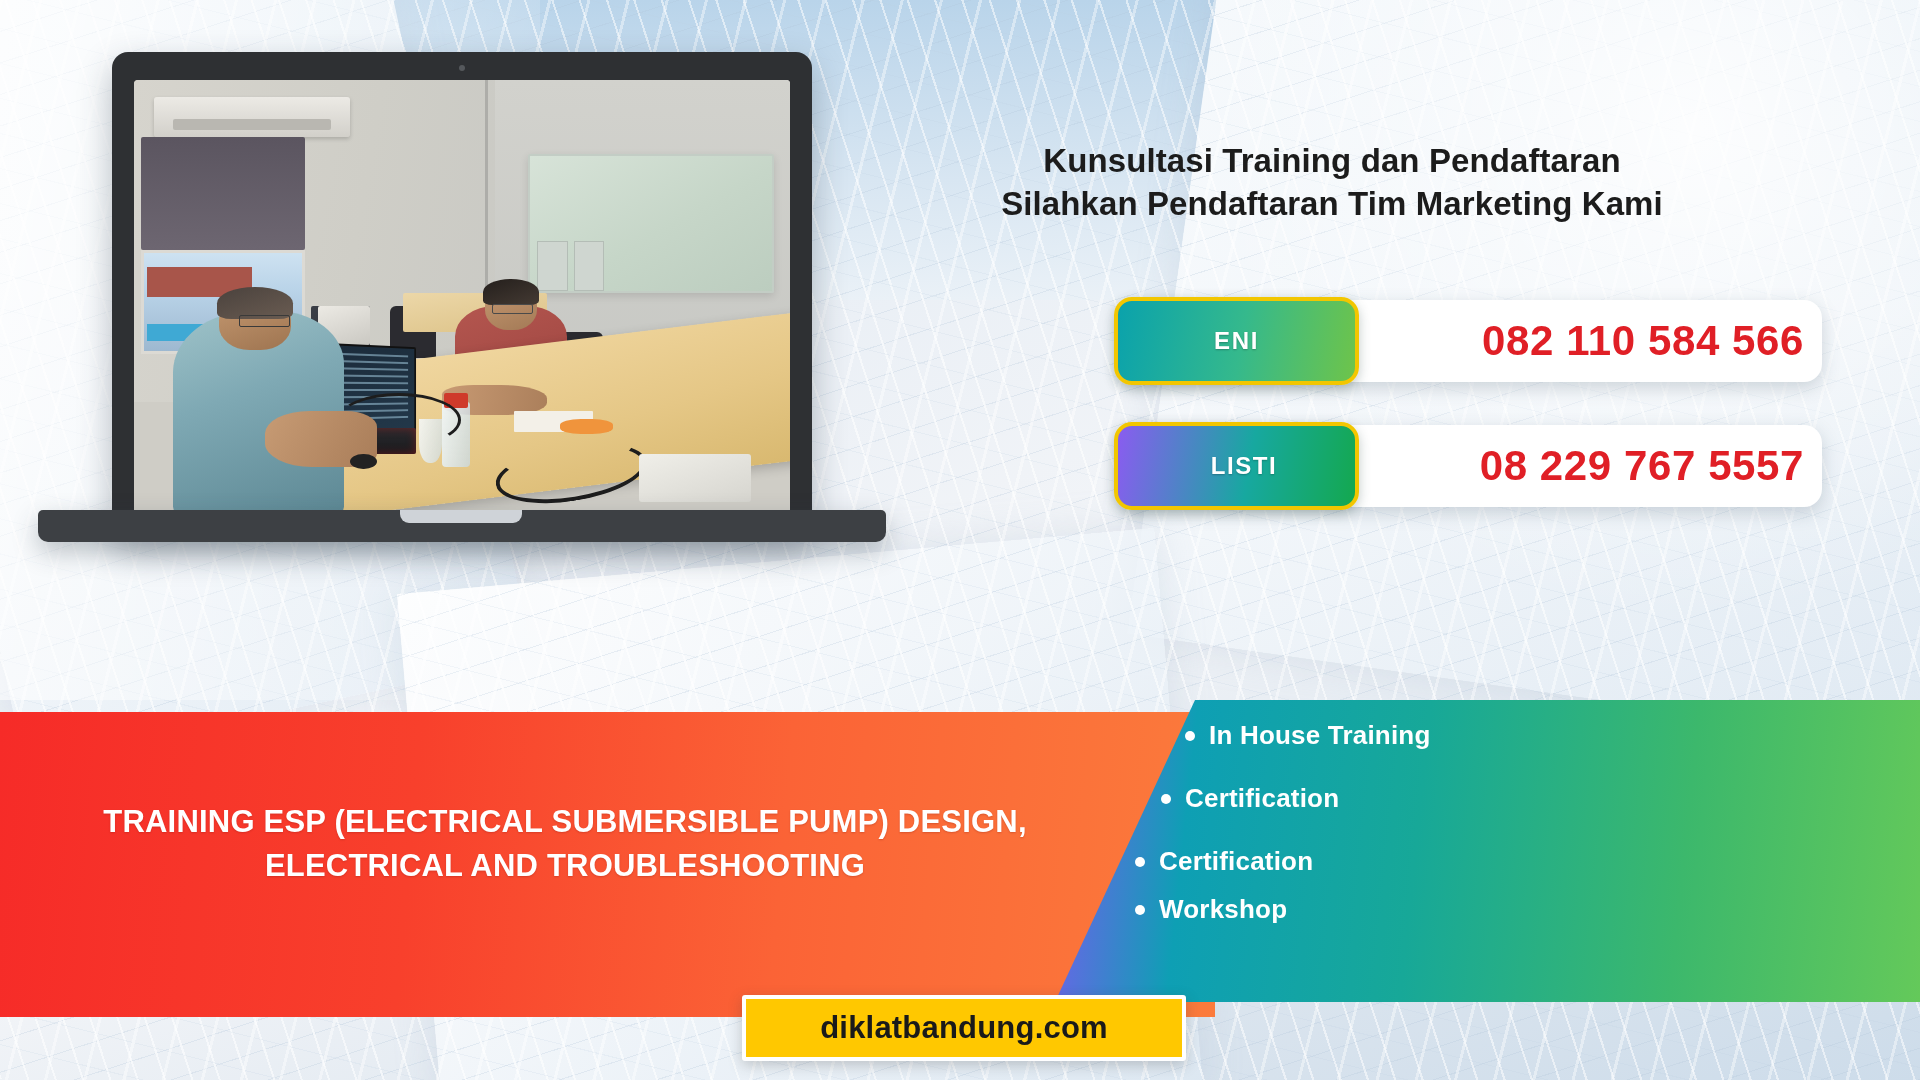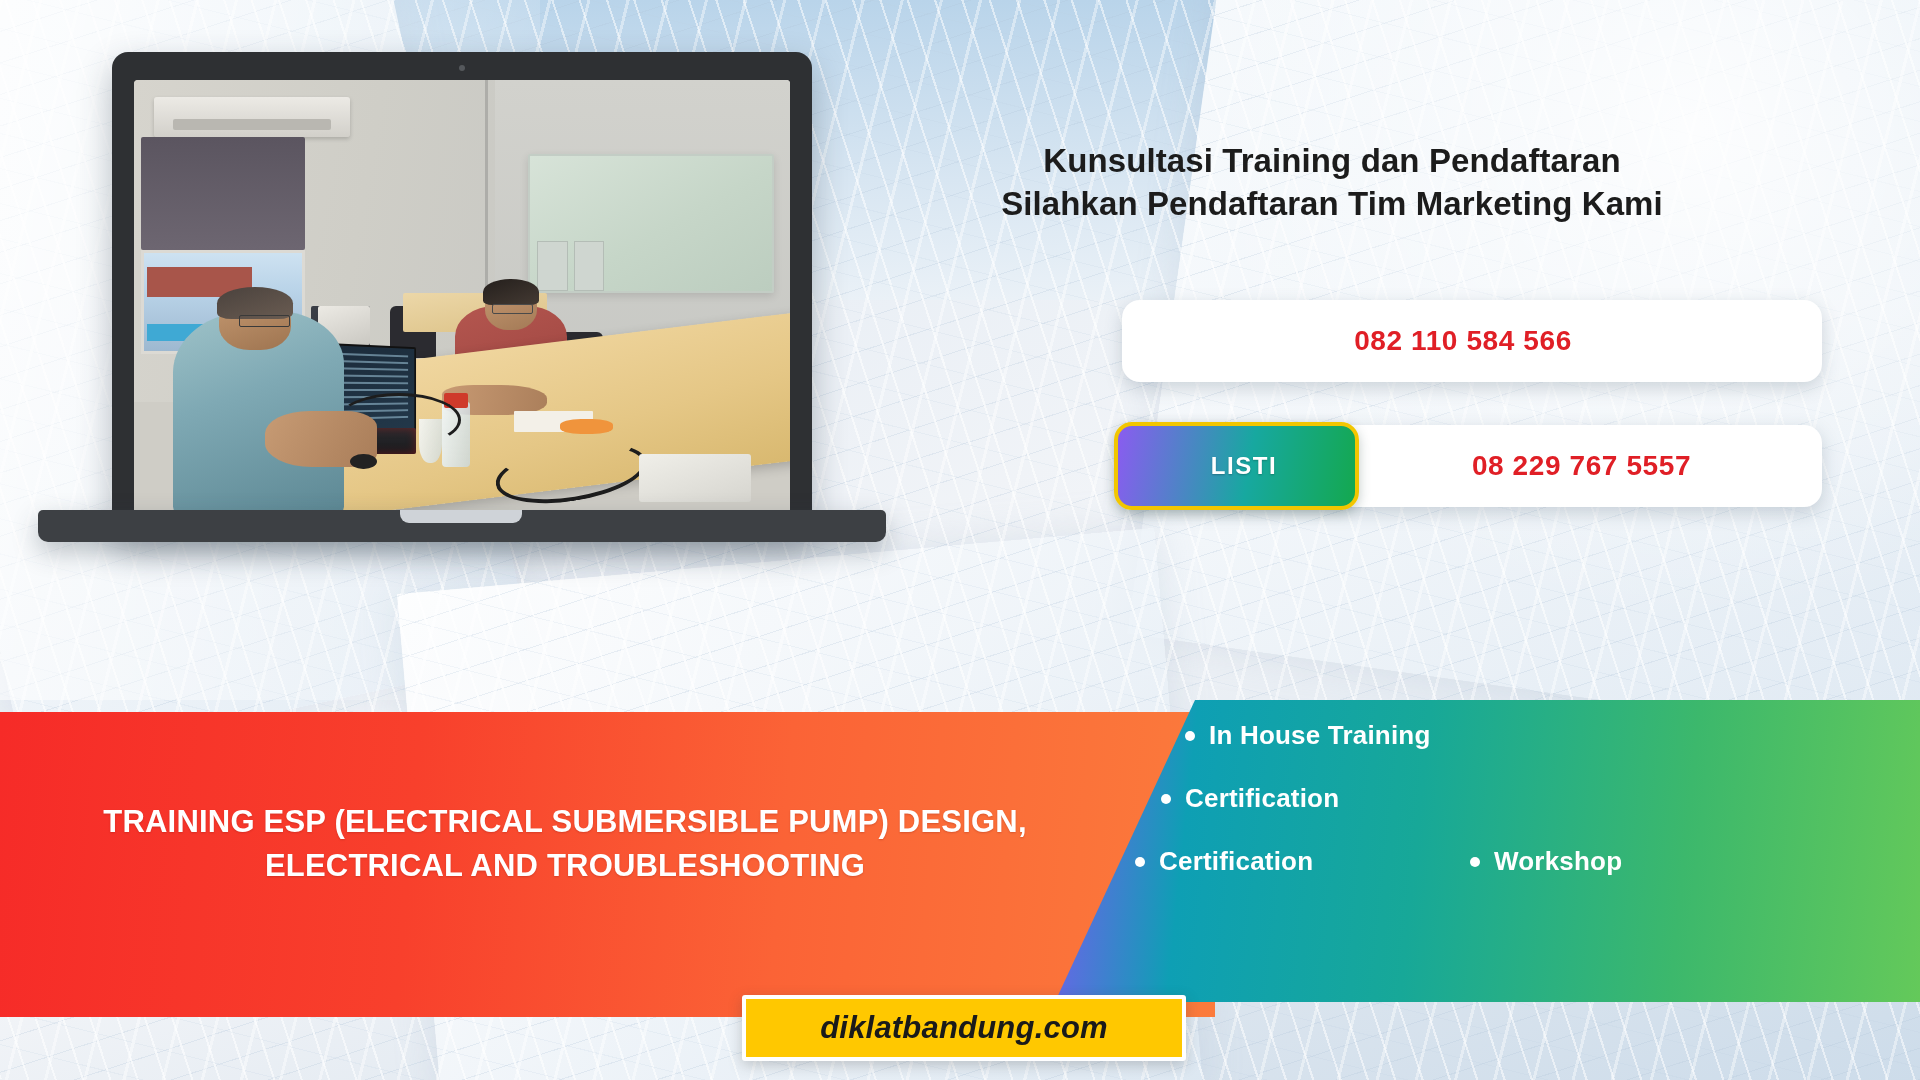--- a/index.html
+++ b/index.html
@@ -122,48 +122,48 @@
   #card-eni{left:1122px;top:300px;width:700px;}
   #card-listi{left:1122px;top:425px;width:700px;}
   .badge{width:245px;height:88px;margin-left:-8px;border-radius:18px;
       display:flex;align-items:center;justify-content:center;
       border:4px solid #f2c600;box-sizing:border-box;
       box-shadow:0 4px 12px rgba(40,70,60,.28);}
   .badge-eni{background:linear-gradient(100deg,#0aa2ac 0%,#35b98c 52%,#6ec44a 100%);}
   .badge-listi{background:linear-gradient(100deg,#8a5cf0 0%,#17a8a0 55%,#14a84f 100%);padding-left:15px;}
   .badge-txt{color:#fff;font-size:24px;font-weight:bold;letter-spacing:1.6px;
       text-shadow:0 1px 2px rgba(0,0,0,.25);}
-  .phone{flex:1;text-align:center;color:#e01f26;font-size:28px;font-weight:bold;letter-spacing:.6px;
+  .phone{flex:1;text-align:right;color:#e01f26;font-size:42px;font-weight:bold;letter-spacing:.6px;
       padding-right:18px;}
 
   
   .title-band{position:absolute;left:0;top:712px;width:1215px;height:305px;
       background:linear-gradient(95deg,#f62b28 0%,#f8402c 34%,#fb6336 64%,#fb7b3c 100%);}
   .title-txt{position:absolute;left:0;top:800px;width:1130px;text-align:center;
       color:#fff;font-size:31px;font-weight:bold;line-height:1.42;letter-spacing:.2px;
       text-shadow:0 1px 2px rgba(120,20,10,.25);}
 
   
   .svc-panel{position:absolute;left:1055px;top:700px;width:865px;height:302px;
       background:linear-gradient(96deg,#7a5bf0 0%,#0e9fb4 16%,#17a898 42%,#3cb86c 72%,#64c95a 100%);
       clip-path:polygon(140px 0,865px 0,865px 302px,0 302px);}
   .svc-grid{position:absolute;left:1185px;top:720px;width:700px;}
-  .svc-row{display:flex;margin-bottom:32px;}
+  .svc-row{display:flex;margin-bottom:32px;flex-direction:column;}
   .svc-row.r2{margin-left:-24px;}
   .svc-row.r3{margin-left:-50px;gap:17px;}
   .svc-item{display:flex;align-items:center;width:318px;}
   .dot{width:10px;height:10px;border-radius:50%;background:#fff;margin-right:14px;flex:none;}
   .svc-label{color:#fff;font-size:26px;font-weight:bold;letter-spacing:.2px;white-space:nowrap;}
 
   
   .site-badge{position:absolute;left:742px;top:995px;width:436px;height:58px;
       background:#ffc800;border:4px solid #fff;border-radius:3px;
       display:flex;align-items:center;justify-content:center;
       box-shadow:0 4px 14px rgba(60,60,60,.25);}
-  .site-txt{color:#1a1a1a;font-size:31px;font-weight:bold;font-style:italic;letter-spacing:.2px;}
+  .site-txt{color:#1a1a1a;font-size:31px;font-weight:bold;letter-spacing:.2px;}
 </style>
 </head>
 <body>
 
 <div class="stage">
 
   <div class="bg"></div>
   <div class="bg-sky"></div>
   <div class="tower" style="left:-60px;top:-40px;width:520px;height:760px;transform:rotate(-12deg);"></div>
   <div class="tower" style="left:1180px;top:-120px;width:900px;height:820px;transform:rotate(8deg);"></div>
@@ -224,20 +224,23 @@
     <div class="laptop-base"></div>
     <div class="laptop-notch"></div>
   </div>
 
   <div class="head-wrap">
     <div class="head-line">Kunsultasi Training dan Pendaftaran</div>
     <div class="head-line">Silahkan Pendaftaran Tim Marketing Kami</div>
   </div>
 
   <div class="contact-card" id="card-eni">
+    <div class="badge badge-eni">
+      <span class="badge-txt">ENI</span>
+    </div>
     <div class="phone">082 110 584 566</div>
   </div>
 
   <div class="contact-card" id="card-listi">
     <div class="badge badge-listi">
       <span class="badge-txt">LISTI</span>
     </div>
     <div class="phone">08 229 767 5557</div>
   </div>
 

